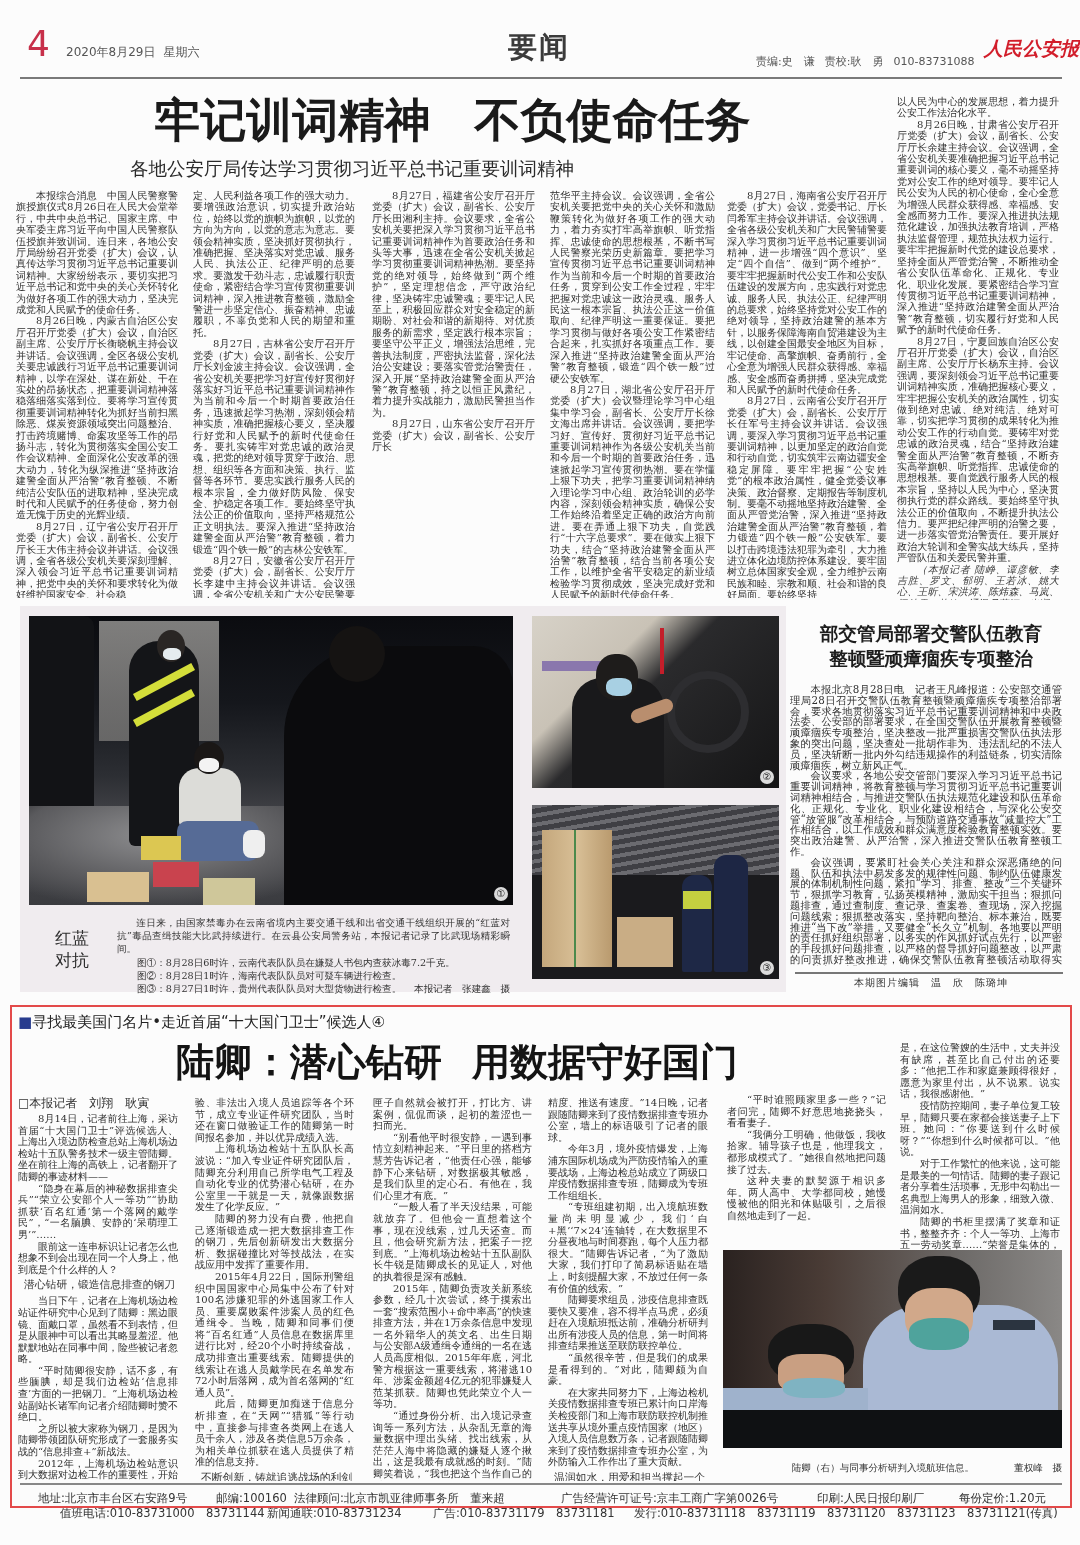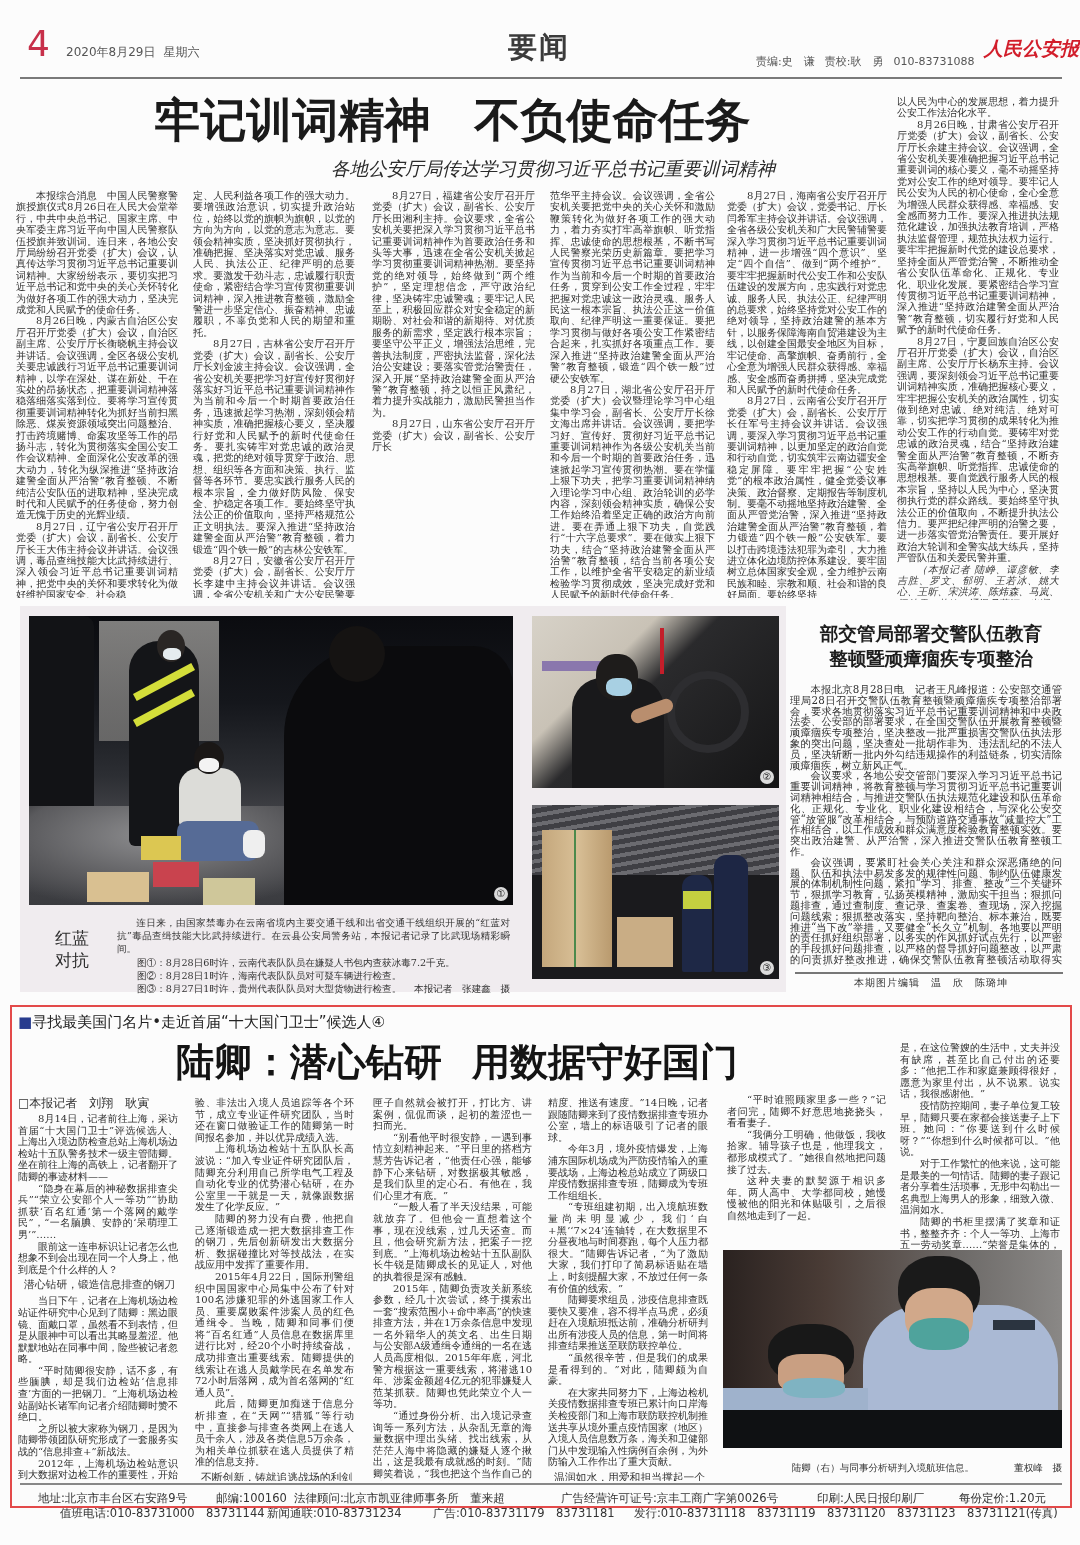--- a/index.html
+++ b/index.html
@@ -11,21 +11,21 @@
 .date{left:66px;top:44px;font-family:"DejaVu Sans",sans-serif;font-size:12px;color:#555;white-space:nowrap;}
 .date span{margin-right:8px;}
 .section{left:508px;top:28px;font-family:"DejaVu Sans",sans-serif;font-size:29px;font-weight:bold;color:#3b3b3b;letter-spacing:2px;}
 .editors{left:756px;top:54px;font-family:"DejaVu Sans",sans-serif;font-size:11px;color:#555;white-space:nowrap;}
 .editors span{margin-right:10px;}
 .logo{left:984px;top:36px;font-size:19px;font-style:italic;font-weight:bold;color:#d21e2b;white-space:nowrap;}
 .rule{left:20px;top:77px;width:1042px;height:2px;background:#7a7a7a;}
 
 .lead-headline{left:130px;top:92px;width:645px;text-align:center;font-size:46px;line-height:56px;font-weight:900;color:#1a1a1a;white-space:nowrap;}
 .lead-headline .gap{display:inline-block;width:44px;}
-.lead-sub{left:130px;top:157px;width:645px;text-align:right;font-family:"DejaVu Sans",sans-serif;font-size:18.5px;line-height:24px;color:#2a2a2a;white-space:nowrap;font-style:italic;}
+.lead-sub{left:130px;top:157px;width:645px;text-align:left;font-family:"DejaVu Sans",sans-serif;font-size:18.5px;line-height:24px;color:#2a2a2a;white-space:nowrap;}
 .col{position:absolute;overflow:hidden;font-size:10px;line-height:11.4px;text-align:justify;color:#2e2e2e;}
 .col p{margin:0;text-indent:2em;}
 .col p.cont{text-indent:0;}
 .col p.note{color:#3a3a3a;font-style:italic;}
 
 .photo-panel{left:20px;top:606px;width:766px;height:386px;background:#f0ecef;}
 .photo{position:absolute;overflow:hidden;}
 .photo .d{position:absolute;}
 .marker{position:absolute;right:5px;bottom:4px;width:14px;height:14px;border-radius:50%;background:rgba(255,255,255,.85);color:#222;font-family:"DejaVu Sans",sans-serif;font-size:10px;line-height:14px;text-align:center;}
 .pf-title{left:55px;top:927px;font-family:"DejaVu Sans",sans-serif;font-size:17px;line-height:22px;color:#2e2e2e;}
@@ -64,21 +64,21 @@
 <div class="a editors"><span>责编:史　谦</span><span>责校:耿　勇</span><span>010-83731088</span></div>
 <div class="a logo">人民公安报</div>
 <div class="a rule"></div>
 
 <div class="a lead-headline"><span>牢记训词精神</span><span class="gap"></span><span>不负使命任务</span></div>
 <div class="a lead-sub">各地公安厅局传达学习贯彻习近平总书记重要训词精神</div>
 
 <div class="col" style="left:16px;top:190px;width:162px;height:408px;">
   <p>本报综合消息　中国人民警察警旗授旗仪式8月26日在人民大会堂举行，中共中央总书记、国家主席、中央军委主席习近平向中国人民警察队伍授旗并致训词。连日来，各地公安厅局纷纷召开党委（扩大）会议，认真传达学习贯彻习近平总书记重要训词精神。大家纷纷表示，要切实把习近平总书记和党中央的关心关怀转化为做好各项工作的强大动力，坚决完成党和人民赋予的使命任务。</p>
   <p>8月26日晚，内蒙古自治区公安厅召开厅党委（扩大）会议，自治区副主席、公安厅厅长衡晓帆主持会议并讲话。会议强调，全区各级公安机关要忠诚践行习近平总书记重要训词精神，以学在深处、谋在新处、干在实处的昂扬状态，把重要训词精神落稳落细落实落到位。要将学习宣传贯彻重要训词精神转化为抓好当前扫黑除恶、煤炭资源领域突出问题整治、打击跨境赌博、命案攻坚等工作的昂扬斗志，转化为贯彻落实全国公安工作会议精神、全面深化公安改革的强大动力，转化为纵深推进“坚持政治建警全面从严治警”教育整顿、不断纯洁公安队伍的进取精神，坚决完成时代和人民赋予的任务使命，努力创造无愧于历史的光辉业绩。</p>
-  <p>8月27日，辽宁省公安厅召开厅党委（扩大）会议，副省长、公安厅厅长王大伟主持会议并讲话。会议强调，毒品查缉技能大比武持续进行、深入领会习近平总书记重要训词精神，把党中央的关怀和要求转化为做好维护国家安全、社会稳</p>
+  <p>8月27日，辽宁省公安厅召开厅党委（扩大）会议，副省长、公安厅厅长王大伟主持会议并讲话。会议强调，全省各级公安机关要深刻理解、深入领会习近平总书记重要训词精神，把党中央的关怀和要求转化为做好维护国家安全、社会稳</p>
 </div>
 <div class="col" style="left:193px;top:190px;width:162px;height:408px;">
   <p class="cont">定、人民利益各项工作的强大动力。要增强政治意识，切实提升政治站位，始终以党的旗帜为旗帜，以党的方向为方向，以党的意志为意志。要领会精神实质，坚决抓好贯彻执行，准确把握、坚决落实对党忠诚、服务人民、执法公正、纪律严明的总要求。要激发干劲斗志，忠诚履行职责使命，紧密结合学习宣传贯彻重要训词精神，深入推进教育整顿，激励全警进一步坚定信心、振奋精神、忠诚履职，不辜负党和人民的期望和重托。</p>
   <p>8月27日，吉林省公安厅召开厅党委（扩大）会议，副省长、公安厅厅长刘金波主持会议。会议强调，全省公安机关要把学习好宣传好贯彻好落实好习近平总书记重要训词精神作为当前和今后一个时期首要政治任务，迅速掀起学习热潮，深刻领会精神实质，准确把握核心要义，坚决履行好党和人民赋予的新时代使命任务。要扎实铸牢对党忠诚的政治灵魂，把党的绝对领导贯穿于政治、思想、组织等各方面和决策、执行、监督等各环节。要忠实践行服务人民的根本宗旨，全力做好防风险、保安全、护稳定各项工作。要始终坚守执法公正的价值取向，坚持严格规范公正文明执法。要深入推进“坚持政治建警全面从严治警”教育整顿，着力锻造“四个铁一般”的吉林公安铁军。</p>
   <p>8月27日，安徽省公安厅召开厅党委（扩大）会，副省长、公安厅厅长李建中主持会议并讲话。会议强调，全省公安机关和广大公安民警要学习好、贯彻好、落</p>
 </div>
 <div class="col" style="left:372px;top:190px;width:163px;height:408px;">
   <p>8月27日，福建省公安厅召开厅党委（扩大）会议，副省长、公安厅厅长田湘利主持。会议要求，全省公安机关要把深入学习贯彻习近平总书记重要训词精神作为首要政治任务和头等大事，迅速在全省公安机关掀起学习贯彻重要训词精神热潮。要坚持党的绝对领导，始终做到“两个维护”，坚定理想信念，严守政治纪律，坚决铸牢忠诚警魂；要牢记人民至上，积极回应群众对安全稳定的新期盼、对社会和谐的新期待、对优质服务的新需求，坚定践行根本宗旨；要坚守公平正义，增强法治思维，完善执法制度，严密执法监督，深化法治公安建设；要落实管党治警责任，深入开展“坚持政治建警全面从严治警”教育整顿，持之以恒正风肃纪，着力提升实战能力，激励民警担当作为。</p>
   <p>8月27日，山东省公安厅召开厅党委（扩大）会议，副省长、公安厅厅长</p>
 </div>
@@ -201,21 +201,21 @@
   <p>2015年，陆卿负责攻关新系统参数，经几十次尝试，终于摸索出一套“搜索范围小+命中率高”的快速排查方法，并在1万余条信息中发现一名外籍华人的英文名、出生日期与公安部A级通缉令通缉的一名在逃人员高度相似。2015年年底，河北警方根据这一重要线索，将潜逃10年、涉案金额超4亿元的犯罪嫌疑人范某抓获。陆卿也凭此荣立个人一等功。</p>
   <p>“通过身份分析、出入境记录查询等一系列方法，从杂乱无章的海量数据中理出头绪、找出线索，从茫茫人海中将隐藏的嫌疑人逐个揪出，这是我最有成就感的时刻。”陆卿笑着说，“我也把这个当作自己的乐趣。”</p>
 
 </div>
 <div class="col fcol" style="left:548px;top:1097px;width:160px;height:384px;">
   <p class="cont">精度、推送有速度。”14日晚，记者跟随陆卿来到了疫情数据排查专班办公室，墙上的标语吸引了记者的眼球。</p>
   <p>今年3月，境外疫情爆发，上海浦东国际机场成为严防疫情输入的重要战场，上海边检总站成立了两级口岸疫情数据排查专班，陆卿成为专班工作组组长。</p>
   <p>“专班组建初期，出入境航班数量尚未明显减少，我们‘白+黑’‘7×24’连轴转，在大数据里不分昼夜地与时间赛跑，每个人压力都很大。”陆卿告诉记者，“为了激励大家，我们打印了简易标语贴在墙上，时刻提醒大家，不放过任何一条有价值的线索。”</p>
   <p>陆卿要求组员，涉疫信息排查既要快又要准，容不得半点马虎，必须赶在入境航班抵达前，准确分析研判出所有涉疫人员的信息，第一时间将排查结果推送至联防联控单位。</p>
   <p>“虽然很辛苦，但是我们的成果是看得到的。”对此，陆卿颇为自豪。</p>
-  <p>在大家共同努力下，上海边检机关疫情数据排查专班已累计向口岸海关检疫部门和上海市联防联控机制推送共享从境外重点疫情国家（地区）入境人员信息数万条，海关和卫健部门从中发现输入性病例百余例，为外防输入工作作出了重大贡献。</p>
+  <p>在大家共同努力下，上海边检机关疫情数据排查专班已累计向口岸海关检疫部门和上海市联防联控机制推送共享从境外重点疫情国家（地区）入境人员信息数万条，记者跟随陆卿来到了疫情数据排查专班办公室，为外防输入工作作出了重大贡献。</p>
   <p class="subhead">温润如水，用爱和担当撑起一个家</p>
 
 </div>
 <div class="col fcol" style="left:727px;top:1094px;width:159px;height:148px;">
   <p>“平时谁照顾家里多一些？”记者问完，陆卿不好意思地挠挠头，看看妻子。</p>
   <p>“我俩分工明确，他做饭，我收拾家。辅导孩子也是，他理我文，都形成模式了。”她很自然地把问题接了过去。</p>
   <p>这种夫妻的默契源于相识多年。两人高中、大学都同校，她慢慢被他的阳光和体贴吸引，之后很自然地走到了一起。</p>
 
 </div>
 <div class="col fcol" style="left:900px;top:1042px;width:160px;height:228px;">

